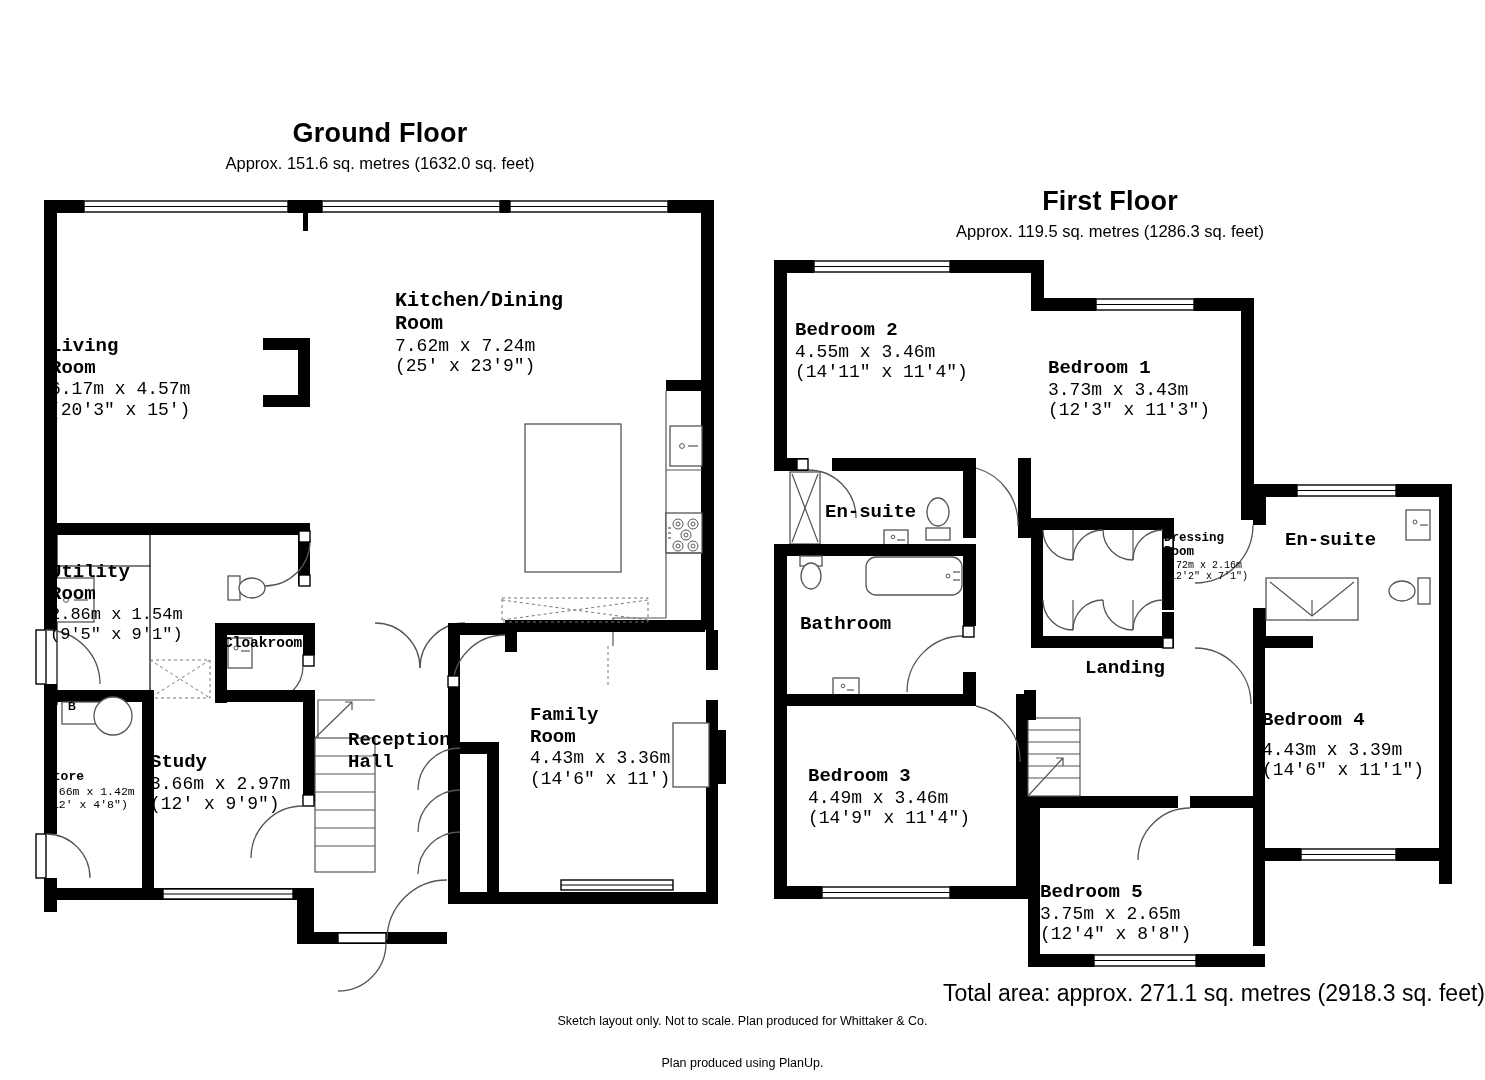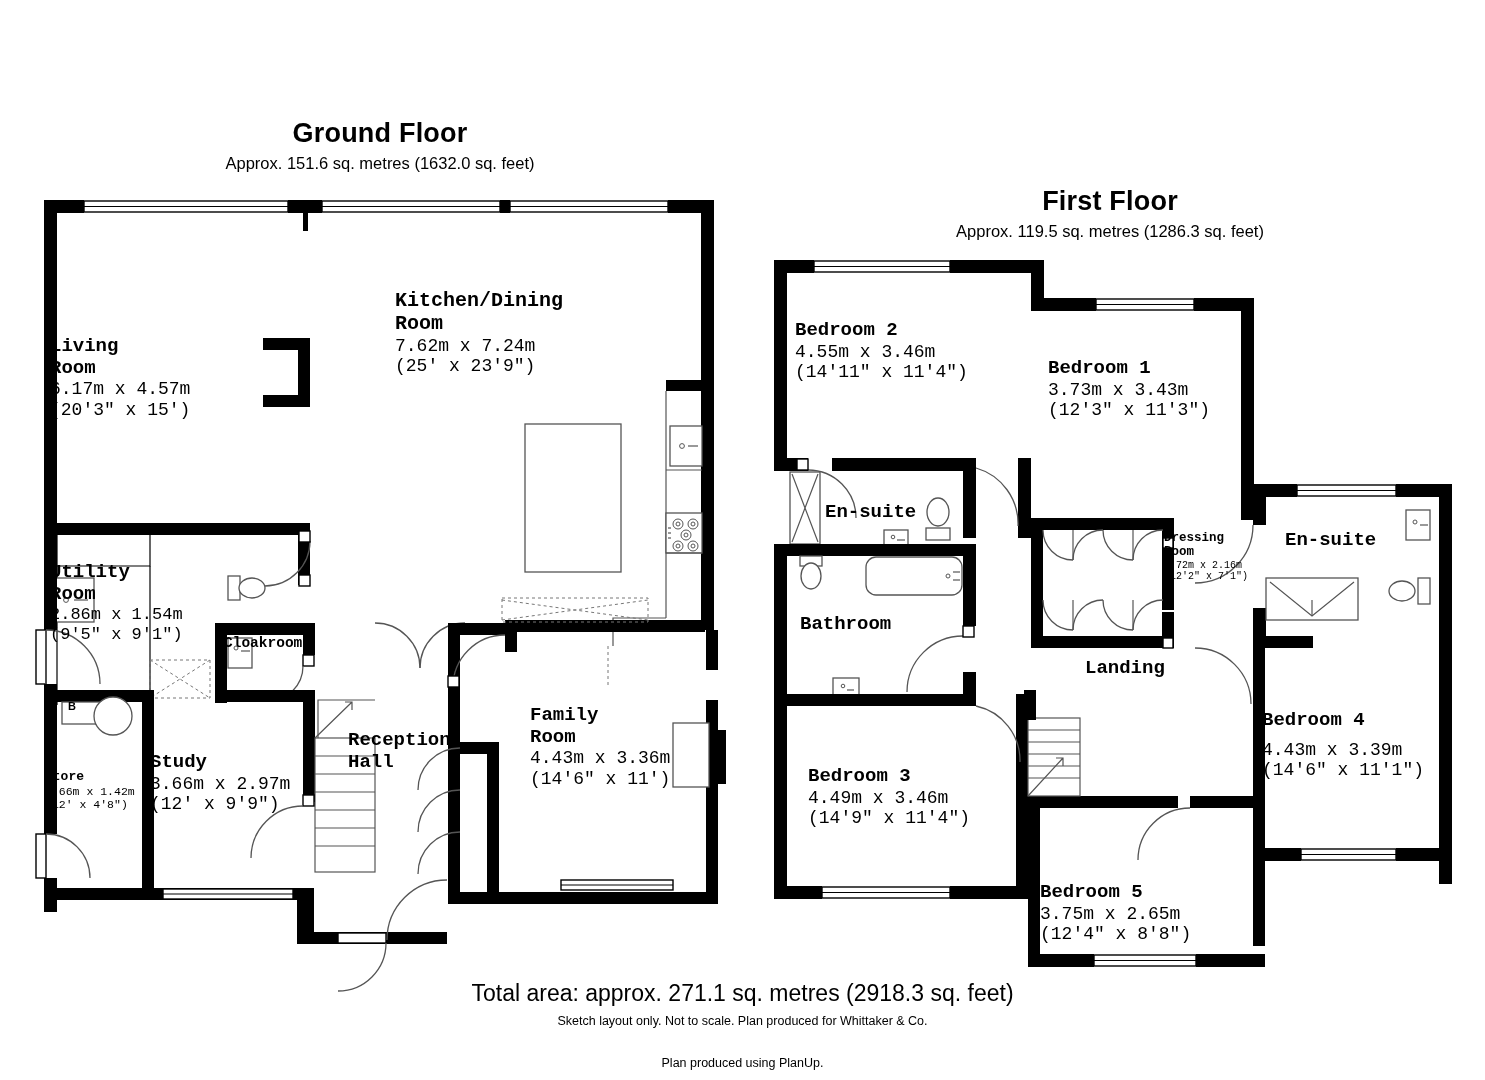--- a/index.html
+++ b/index.html
@@ -39,21 +39,21 @@
 
   .lbl { position: absolute; text-align: left; line-height: 1.14; white-space: nowrap; font-family: Liberation Mono, monospace; }
   .lbl .name { font-weight: bold; }
   .lbl .dim  { font-weight: normal; }
 
   .floor-title { position: absolute; text-align: center; white-space: nowrap; }
   .floor-title .ft-name { font-size: 27px; font-weight: bold; letter-spacing: 0.2px; }
   .floor-title .ft-area { font-size: 16.5px; font-weight: normal; margin-top: 5px; }
 
   .footer { position: absolute; text-align: center; white-space: nowrap; left: 0; width: 1485px; }
-  .footer-total { font-size: 23px; }
+  .footer-total { font-size: 23px; text-align: right; }
   .footer-note  { font-size: 12.5px; }
   .footer-credit{ font-size: 12.5px; }
 
   .tag-b { position: absolute; font-size: 11px; font-weight: bold; }
 </style>
 </head>
 <body>
 
 <div id="plan-root">
 

